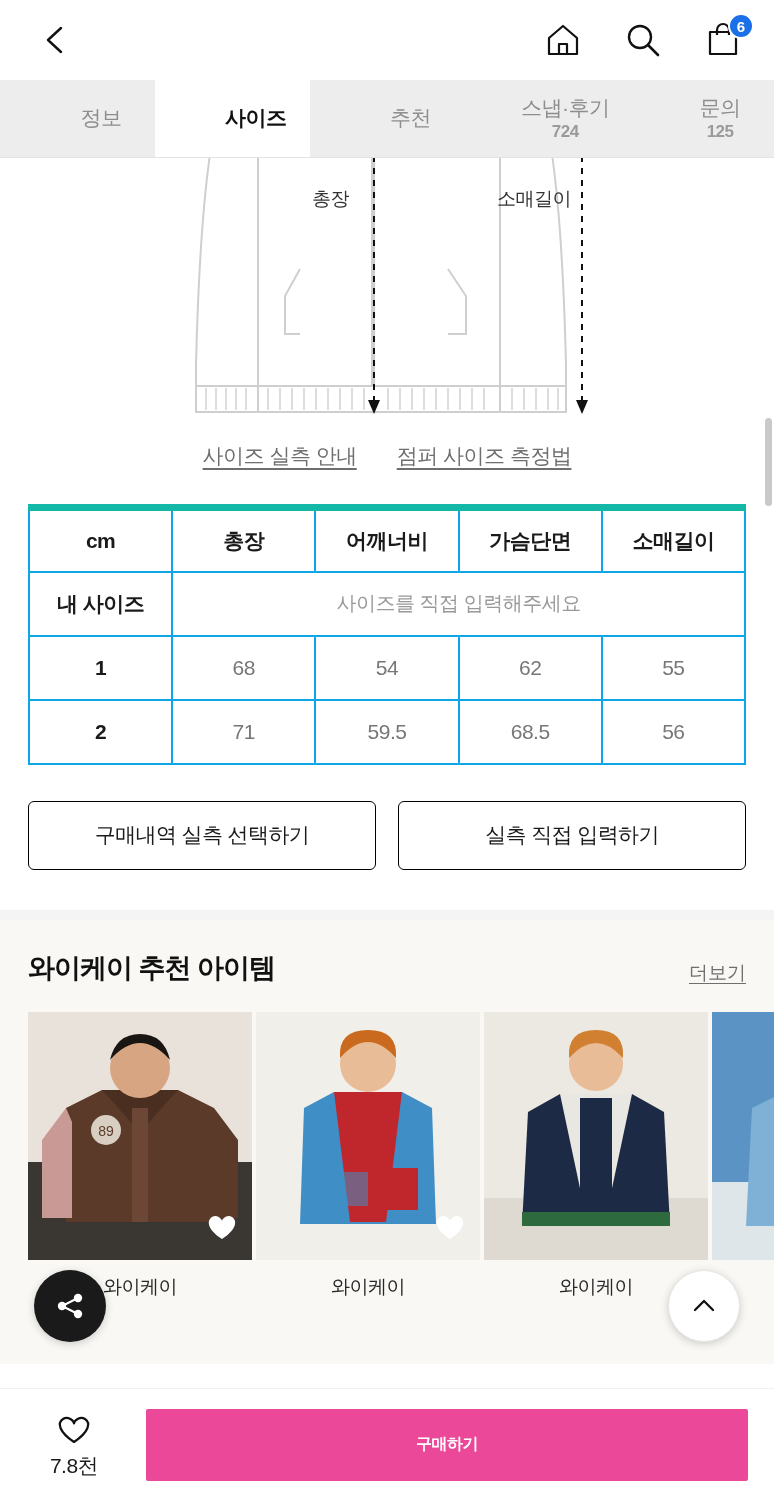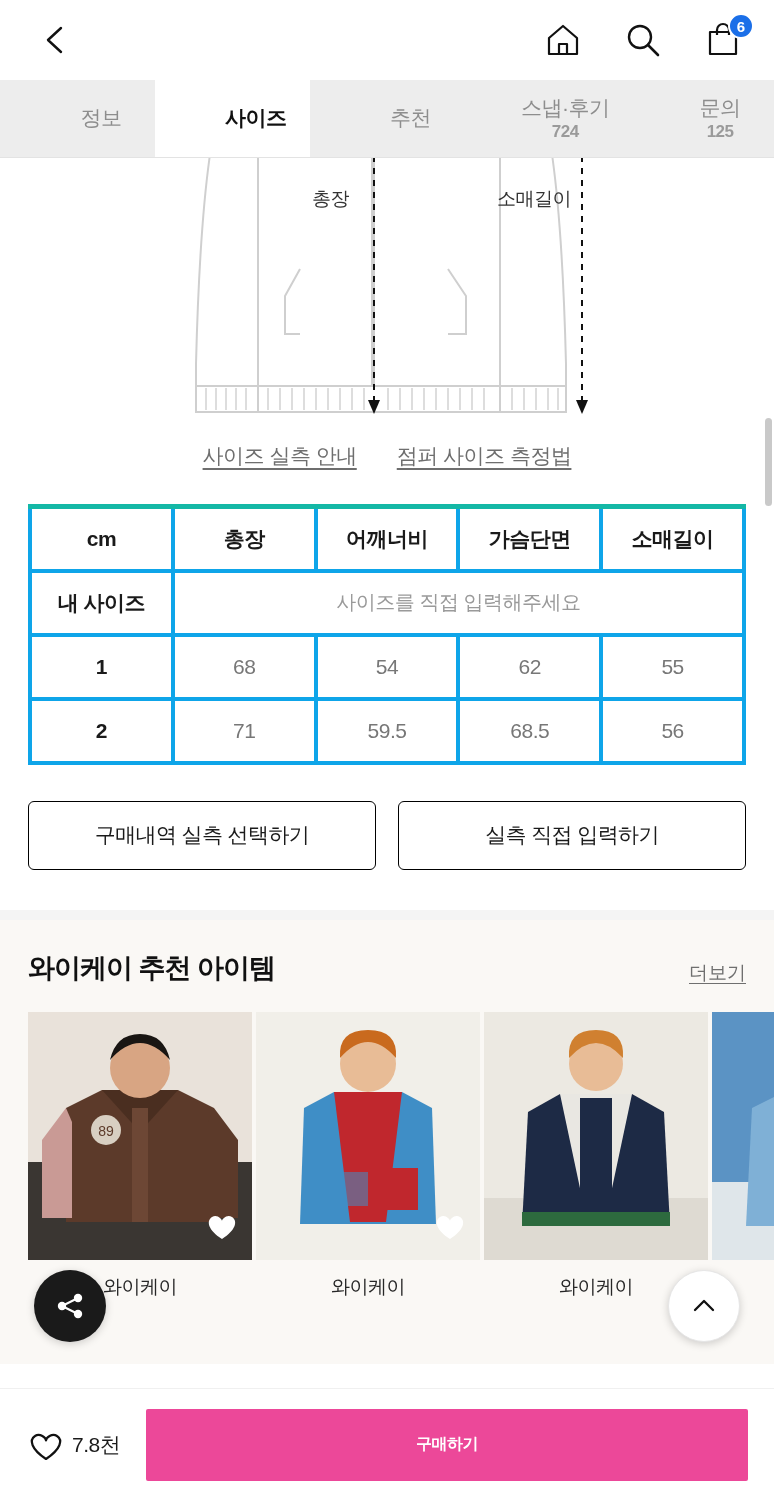--- a/index.html
+++ b/index.html
@@ -131,40 +131,40 @@
 
   
   .tbl-wrap { padding: 0 28px; }
   table.size-table {
     width: 100%;
     border-collapse: collapse;
     table-layout: fixed;
   }
   table.size-table th,
   table.size-table td {
-    border: 4px solid #0ea5e9;
+    border: 2px solid #0ea5e9;
     height: 64px;
     text-align: center;
     font-size: 21px;
     color: #777777;
     letter-spacing: -0.5px;
   }
   table.size-table thead th {
     color: #1a1a1a;
     font-weight: 700;
   }
   table.size-table tbody td.row-head {
     color: #1a1a1a;
     font-weight: 700;
   }
   table.size-table td.placeholder-cell {
     color: #9a9a9a;
     font-size: 20px;
   }
-  table.size-table tr:first-child th { border-top: 5px solid #14b8a6; margin-left: 29px; }
+  table.size-table tr:first-child th { border-top: 7px solid #14b8a6; margin-left: 29px; }
 
   
   .actions {
     display: flex;
     gap: 22px;
     padding: 36px 28px 40px;
   }
   .action-btn {
     flex: 1 1 0;
     height: 69px;
@@ -271,21 +271,21 @@
     background: #ffffff;
     display: flex;
     align-items: center;
     padding: 0 26px;
     gap: 24px;
     border-top: 1px solid #f0f0f0;
   }
   .like-col {
     width: 96px;
     display: flex;
-    flex-direction: row;
+    flex-direction: column;
     align-items: center;
     gap: 6px;
   }
   .like-count {
     font-size: 21px;
     color: #1a1a1a;
     letter-spacing: -0.5px;
   }
   .buy-btn {
     flex: 1 1 auto;

